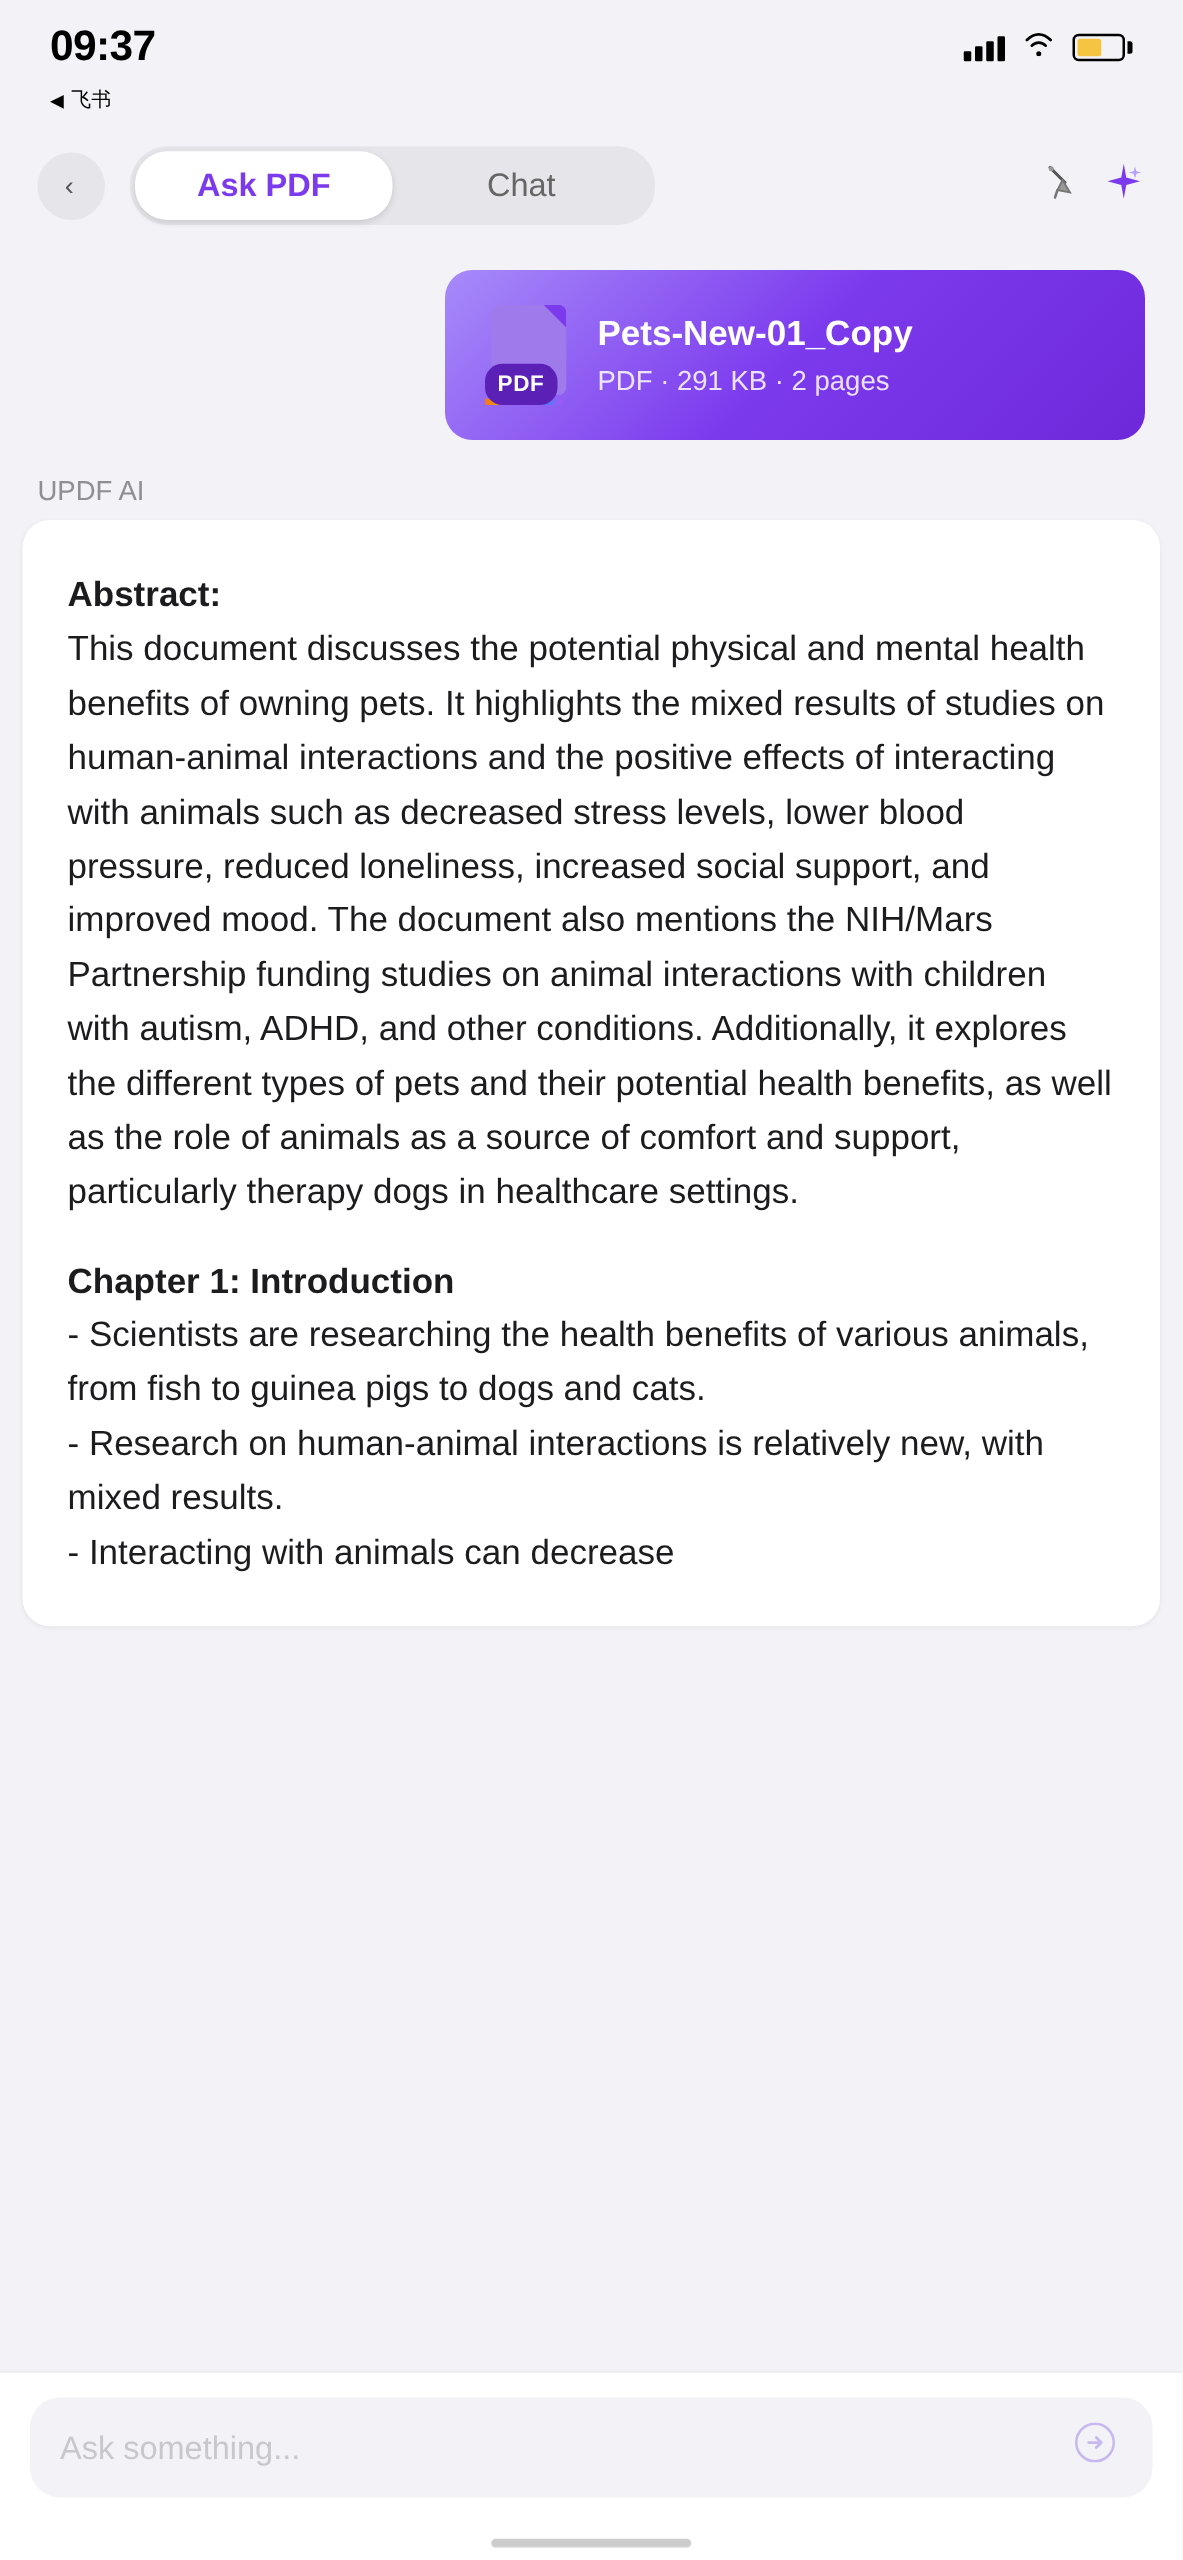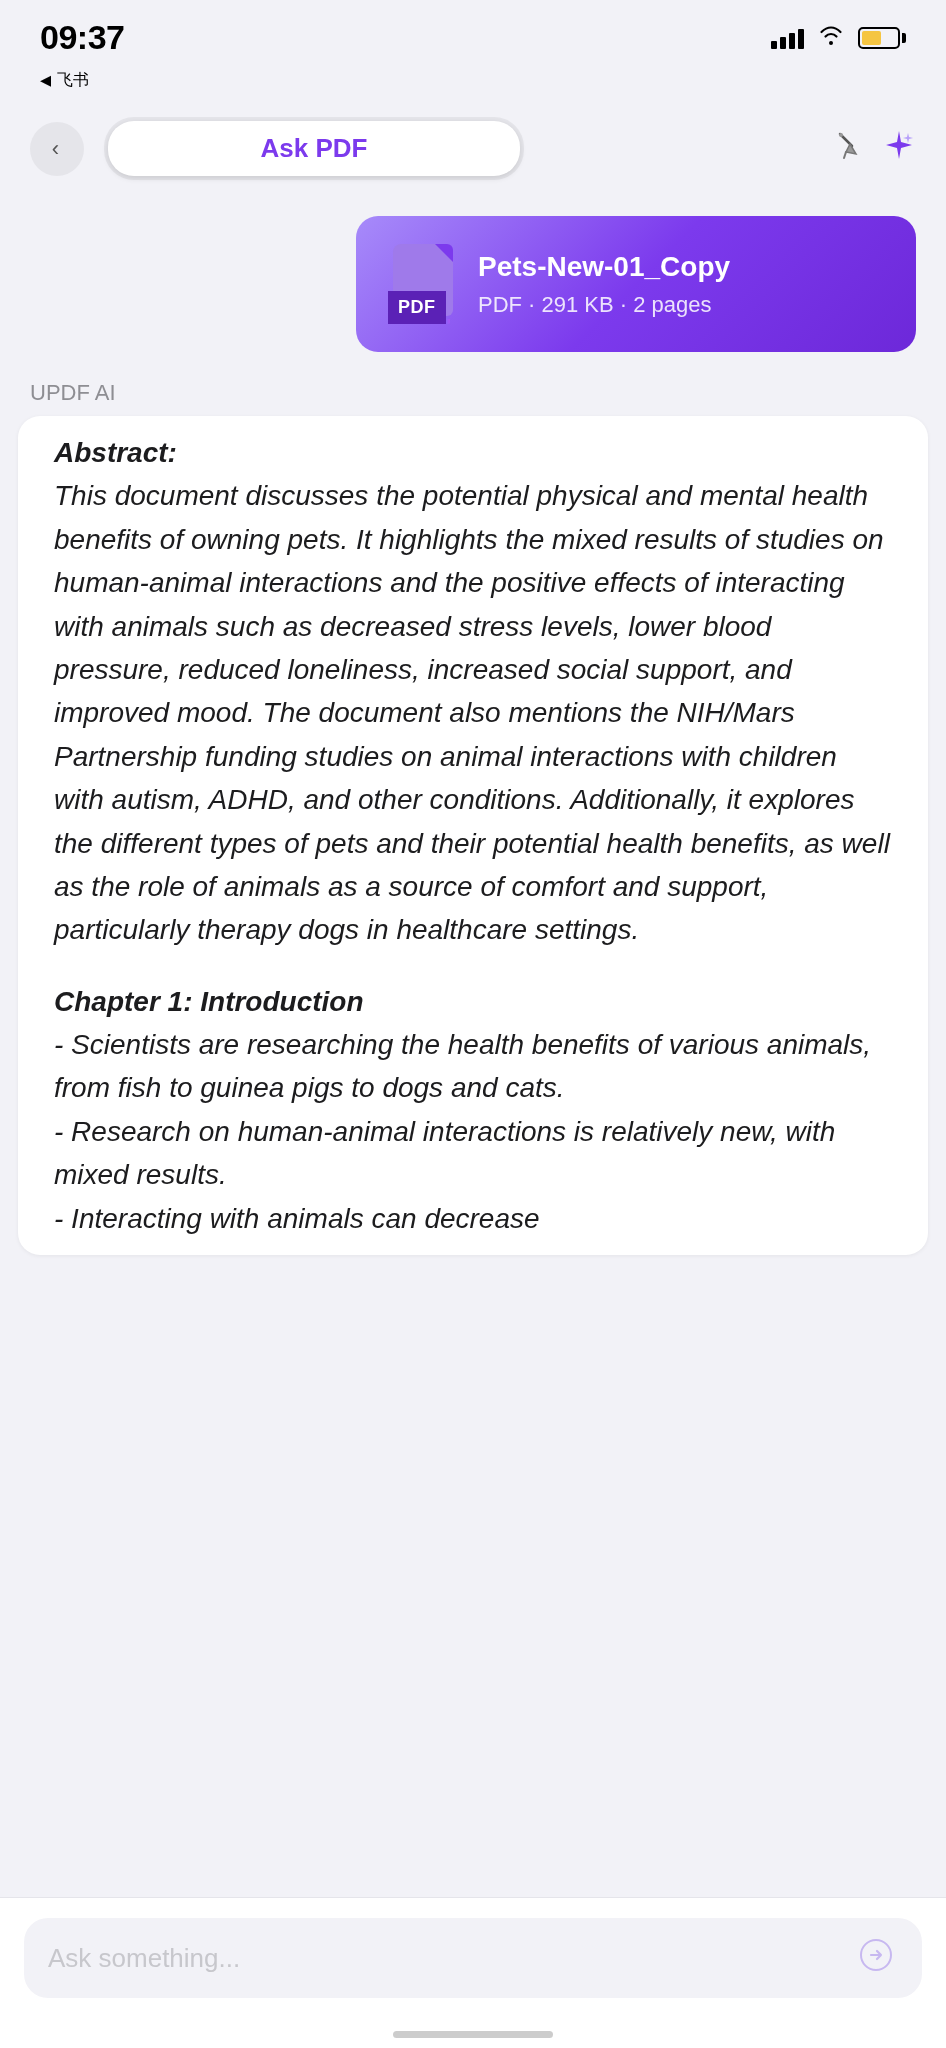--- a/index.html
+++ b/index.html
@@ -231,21 +231,21 @@
 
     .pdf-badge {
       position: absolute;
       bottom: 0;
       left: 0;
       background: #5b21b6;
       color: #fff;
       font-size: 18px;
       font-weight: 800;
       padding: 6px 10px;
-      border-radius: 0;
+      border-radius: 14px;
       letter-spacing: 0.5px;
     }
 
     .pdf-badge-rainbow {
       height: 5px;
       background: linear-gradient(to right, #f97316, #eab308, #22c55e, #3b82f6, #a855f7);
       border-radius: 0 0 2px 2px;
     }
 
     .pdf-info {
@@ -271,23 +271,22 @@
       color: #8e8e93;
       padding: 18px 30px 10px 30px;
       font-weight: 400;
     }
 
     
     .message-bubble {
       margin: 0 18px 20px 18px;
       background: #fff;
       border-radius: 22px;
-      padding: 15px 36px;
+      padding: 38px 36px;
       box-shadow: 0 1px 4px rgba(0,0,0,0.06);
-      font-style: italic;
     }
 
     .message-text {
       font-size: 28px;
       line-height: 1.55;
       color: #1c1c1e;
     }
 
     .message-text p {
       margin-bottom: 28px;
@@ -398,20 +397,23 @@
 
 <div class="nav-bar">
   <div class="back-button">
     <span class="back-chevron">‹</span>
   </div>
 
   <div class="tab-switcher">
     <div class="tab-option active">
       <span>Ask PDF</span>
     </div>
+    <div class="tab-option inactive">
+      <span>Chat</span>
+    </div>
   </div>
 
   <div class="nav-actions">
     <div class="broom-icon">
       <svg width="30" height="30" viewBox="0 0 30 30" fill="none">
         <path d="M8 4 L20 16" stroke="#555" stroke-width="2.5" stroke-linecap="round"></path>
         <path d="M18 14 L24 24 L14 22 Z" fill="#999" stroke="#777" stroke-width="1.5"></path>
         <path d="M14 22 L12 28" stroke="#777" stroke-width="2" stroke-linecap="round"></path>
         <circle cx="9" cy="5" r="2" fill="#999"></circle>
       </svg>

